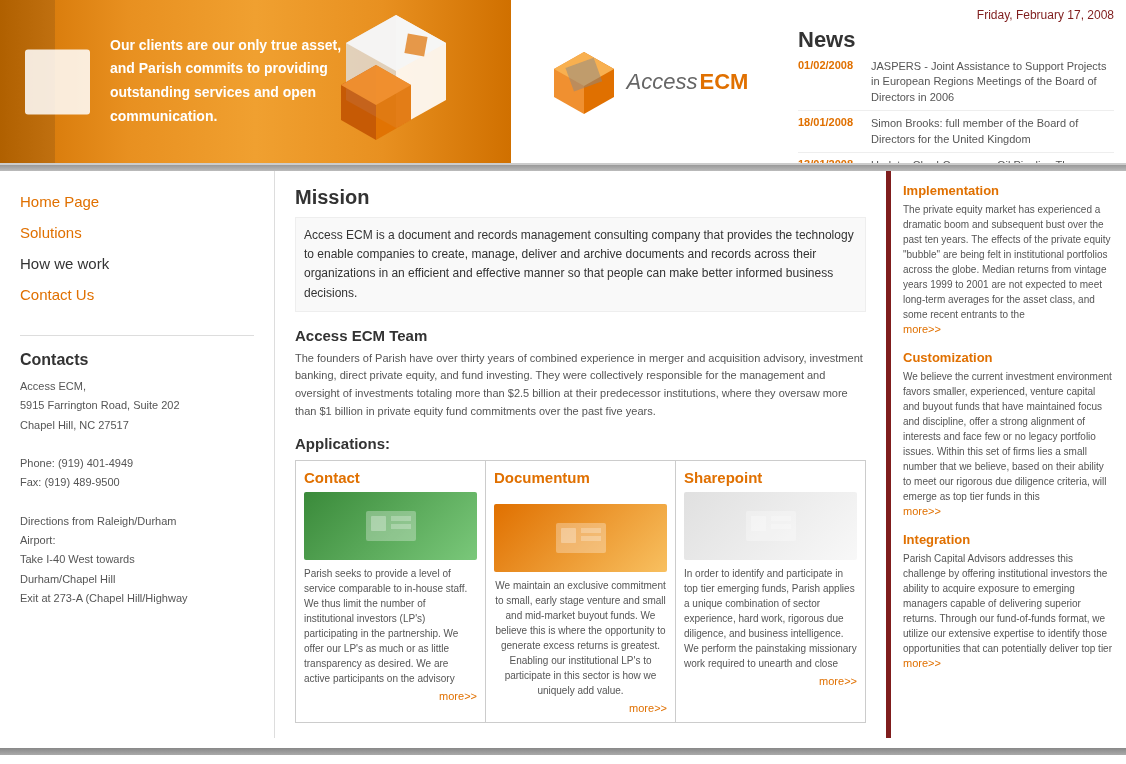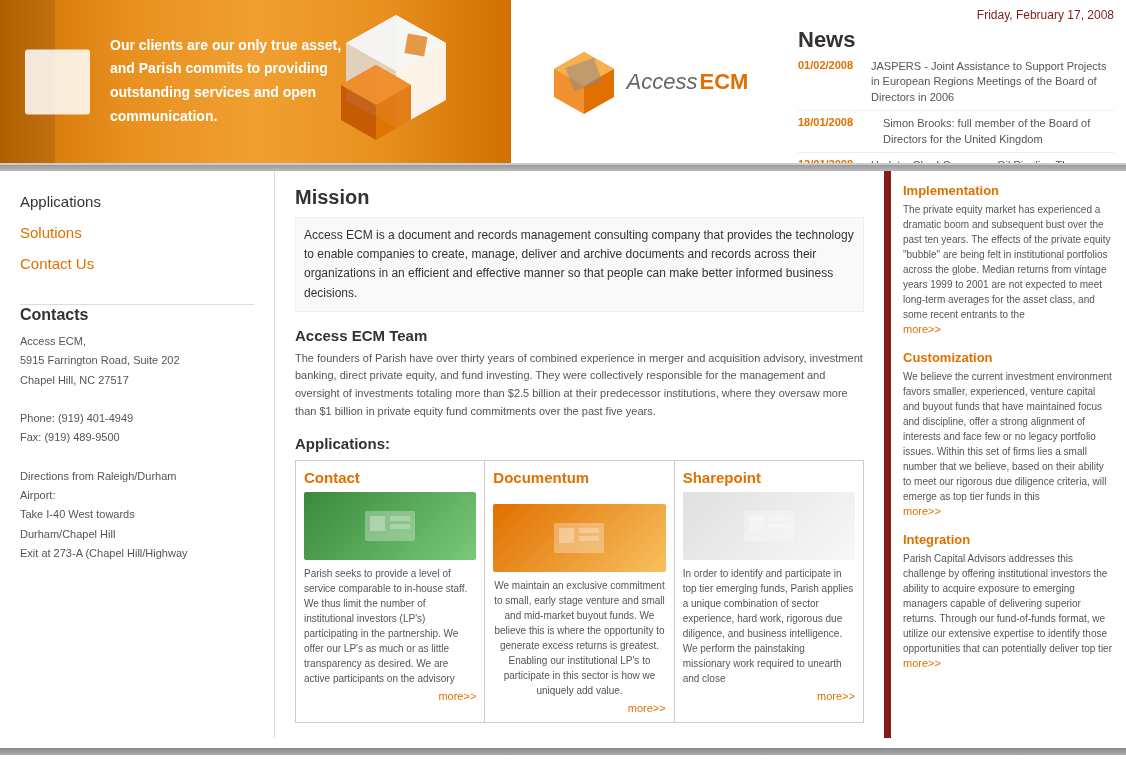--- a/index.html
+++ b/index.html
@@ -69,50 +69,51 @@
   </div>
 
   <div id="news-area" style="width:340px; padding:8px 12px; overflow:hidden;">
     <div style="color:#7f1d1d; font-size:12px; margin-bottom:5px; text-align:right;">Friday, February 17, 2008</div>
     <div style="font-size:22px; font-weight:bold; color:#333; margin-bottom:6px;">News</div>
     <div id="news-list">
         <div style="display: flex; gap: 8px; margin-bottom: 5px; padding-bottom: 5px; border-bottom: 1px solid rgb(238, 238, 238);">
           <span style="color:#e07000; font-size:11px; min-width:65px; font-weight:bold;">01/02/2008</span>
           <span style="font-size:11px; color:#555; line-height:1.4;">JASPERS - Joint Assistance to Support Projects in European Regions Meetings of the Board of Directors in 2006</span>
         </div>
-        <div style="display: flex; gap: 20px; margin-bottom: 5px; padding-bottom: 5px; border-bottom: 1px solid rgb(238, 238, 238);">
+        <div style="display: flex; gap: 8px; margin-bottom: 5px; padding-bottom: 5px; border-bottom: 1px solid rgb(238, 238, 238);">
           <span style="color:#e07000; font-size:11px; min-width:65px; font-weight:bold;">18/01/2008</span>
           <span style="font-size:11px; color:#555; line-height:1.4;">Simon Brooks: full member of the Board of Directors for the United Kingdom</span>
         </div>
         <div style="display: flex; gap: 8px; margin-bottom: 5px; padding-bottom: 5px; border-bottom: 1px solid rgb(238, 238, 238);">
           <span style="color:#e07000; font-size:11px; min-width:65px; font-weight:bold;">13/01/2008</span>
           <span style="font-size:11px; color:#555; line-height:1.4;">Update: Chad-Cameroon Oil Pipeline
 The intermediary banks and financing institutions for global loans</span>
         </div>
       </div>
   </div>
 </div>
 
 <div style="height:6px; background:linear-gradient(to bottom, #999, #bbb);"></div>
 
 <div id="main-wrapper" style="display:flex; min-height:500px;">
 
   <div id="sidebar" style="width:275px; padding:15px 20px; border-right:1px solid #ddd; flex-shrink:0;">
     <div class="sidebar-nav" id="sidebar-nav">
-        <a href="#" style="display: block; padding: 7px 0px; font-size: 15px; text-decoration: none; color: rgb(51, 51, 51);">Applications</a>
+        <a href="#" style="display: block; padding: 7px 0px; font-size: 15px; text-decoration: none; color: rgb(224, 112, 0);">Home Page</a>
         <a href="#" style="display: block; padding: 7px 0px; font-size: 15px; text-decoration: none; color: rgb(224, 112, 0);">Solutions</a>
+        <a href="#" style="display: block; padding: 7px 0px; font-size: 15px; text-decoration: none; color: rgb(51, 51, 51);">How we work</a>
         <a href="#" style="display: block; padding: 7px 0px; font-size: 15px; text-decoration: none; color: rgb(224, 112, 0);">Contact Us</a>
       </div>
-    <div style="border-top:1px solid #ddd; padding-top:1px; margin-top:10px;">
+    <div style="border-top:1px solid #ddd; padding-top:15px; margin-top:10px;">
       <div style="font-size:16px; font-weight:bold; color:#333; margin-bottom:8px;">Contacts</div>
       <div id="contact-info" style="font-size:11px; color:#555; line-height:1.75;"><div>Access ECM,</div><div>5915 Farrington Road, Suite 202</div><div>Chapel Hill, NC 27517</div><br><div>Phone: (919) 401-4949</div><div>Fax: (919) 489-9500</div><br><div>Directions from Raleigh/Durham</div><div>Airport:</div><div>Take I-40 West towards</div><div>Durham/Chapel Hill</div><div>Exit at 273-A (Chapel Hill/Highway</div></div>
     </div>
   </div>
 
-  <div id="content" style="flex:1; padding:15px 20px; border-right:7px solid #7f1d1d;">
+  <div id="content" style="flex:1; padding:15px 20px; border-right:5px solid #7f1d1d;">
     <div style="font-size:20px; font-weight:bold; color:#333; margin-bottom:8px;">Mission</div>
     <div style="font-size:12px; color:#333; line-height:1.6; margin-bottom:15px; background:#f9f9f9; padding:8px; border:1px solid #eee;">Access ECM  is a document and records management consulting company that provides the technology to enable companies to create, manage, deliver and archive documents and records across their organizations in an efficient and effective manner so that people can make better informed business decisions.</div>
     <div style="font-size:15px; font-weight:bold; color:#333; margin-bottom:6px;">Access ECM Team</div>
     <div style="font-size:11px; color:#555; line-height:1.6; margin-bottom:15px;">The founders of Parish have over thirty years of combined experience in merger and acquisition advisory, investment banking, direct private equity, and fund investing. They were collectively responsible for the management and oversight of investments totaling more than $2.5 billion at their predecessor institutions, where they oversaw more than $1 billion in private equity fund commitments over the past five years.</div>
     <div style="font-size:15px; font-weight:bold; color:#333; margin-bottom:8px;">Applications:</div>
     <div id="apps-grid" style="display:flex; border:1px solid #ccc;">
         <div style="flex: 1 1 0%; padding: 8px; border-right: 1px solid rgb(204, 204, 204);">
     <div style="font-size:15px; font-weight:bold; color:#e07000; margin-bottom:6px;">Contact</div>
     <div style="width:100%; height:68px; margin-bottom:6px; border-radius:2px; background:linear-gradient(135deg,#3a8a3a,#7ac87a); display:flex; align-items:center; justify-content:center; overflow:hidden;">
       <svg width="60" height="40" viewBox="0 0 60 40" opacity="0.6">

